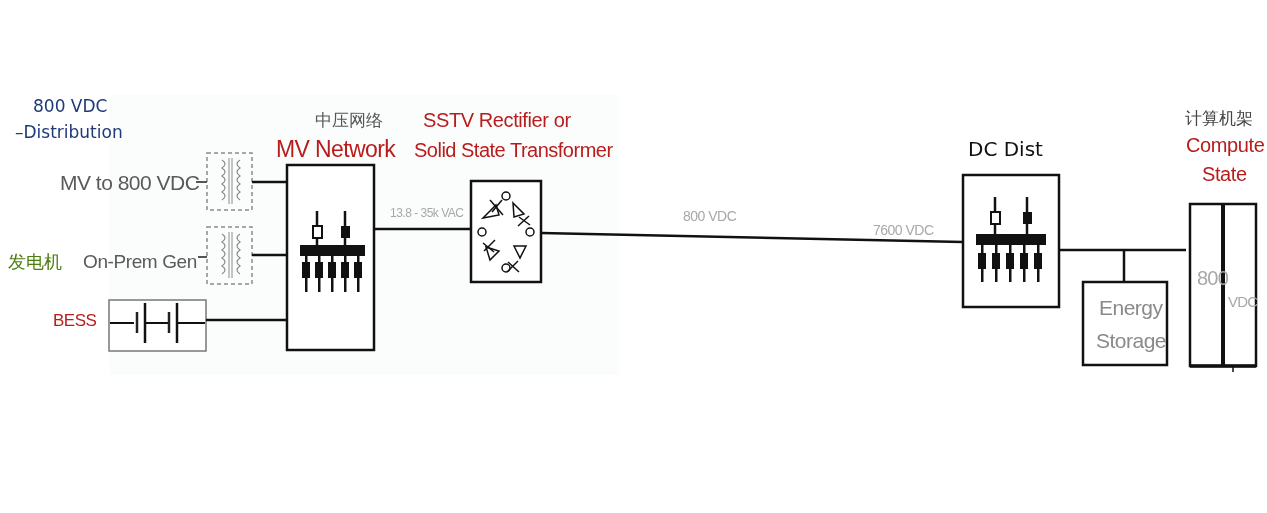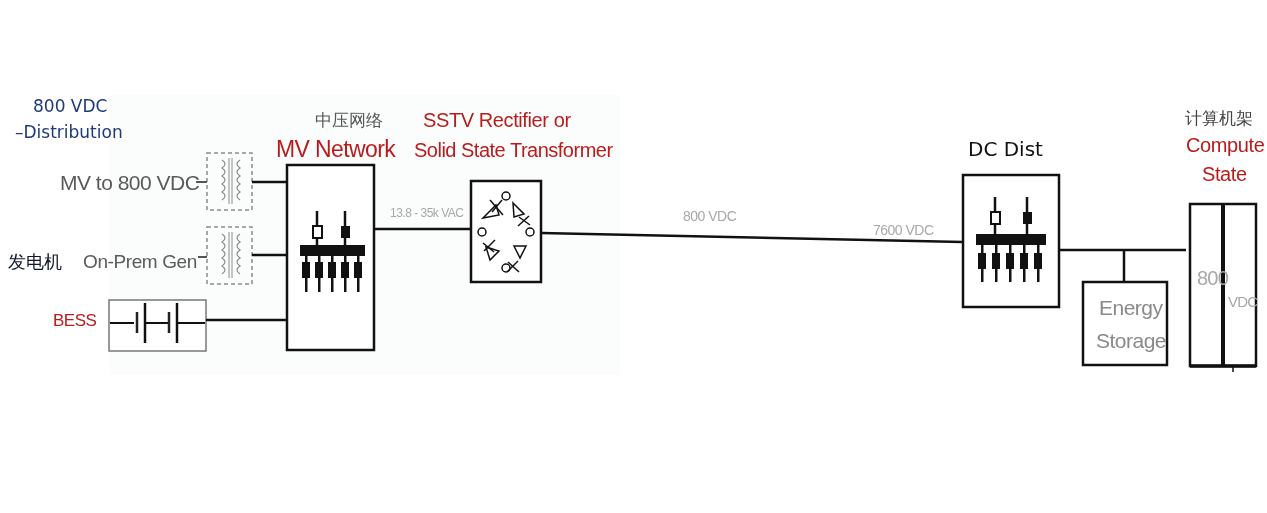--- a/index.html
+++ b/index.html
@@ -132,21 +132,21 @@
       <line x1="1223" y1="204" x2="1223" y2="366" stroke="#111" stroke-width="4"></line>
       <line x1="1190" y1="366" x2="1256" y2="366" stroke="#111" stroke-width="3.5"></line>
       <line x1="1233" y1="366" x2="1233" y2="372" stroke="#111" stroke-width="1.5"></line>
     </g>
   </svg>
 
   <div class="lbl title" style="left:33px;top:98px;">800 VDC</div>
   <div class="lbl title" style="left:15px;top:124px;">–Distribution</div>
 
   <div class="lbl gray" style="left:60px;top:172px;font-size:21px;letter-spacing:-0.5px;">MV to 800 VDC</div>
-  <div class="lbl gray" style="left:8px;top:253px;font-size:18px;color:#0f172a;">发电机</div>
+  <div class="lbl gray" style="left:8px;top:253px;font-size:18px;color:#4d7c0f;">发电机</div>
   <div class="lbl gray" style="left:83px;top:252px;font-size:19px;letter-spacing:-0.4px;">On-Prem Gen</div>
   <div class="lbl dark" style="left:53px;top:312px;font-size:17px;letter-spacing:-0.5px;">BESS</div>
 
   <div class="lbl gray" style="left:290px;top:112px;font-size:17px;color:#555;margin-left:25px;">中压网络</div>
   <div class="lbl dark" style="left:276px;top:138px;font-size:23px;letter-spacing:-0.6px;">MV Network</div>
 
   <div class="lbl dark" style="left:423px;top:110px;font-size:20px;letter-spacing:-0.4px;">SSTV Rectifier or</div>
   <div class="lbl dark" style="left:414px;top:140px;font-size:20px;letter-spacing:-0.5px;">Solid State Transformer</div>
 
   <div class="lbl faint" style="left:390px;top:207px;font-size:12px;letter-spacing:-0.5px;">13.8 - 35k VAC</div>

